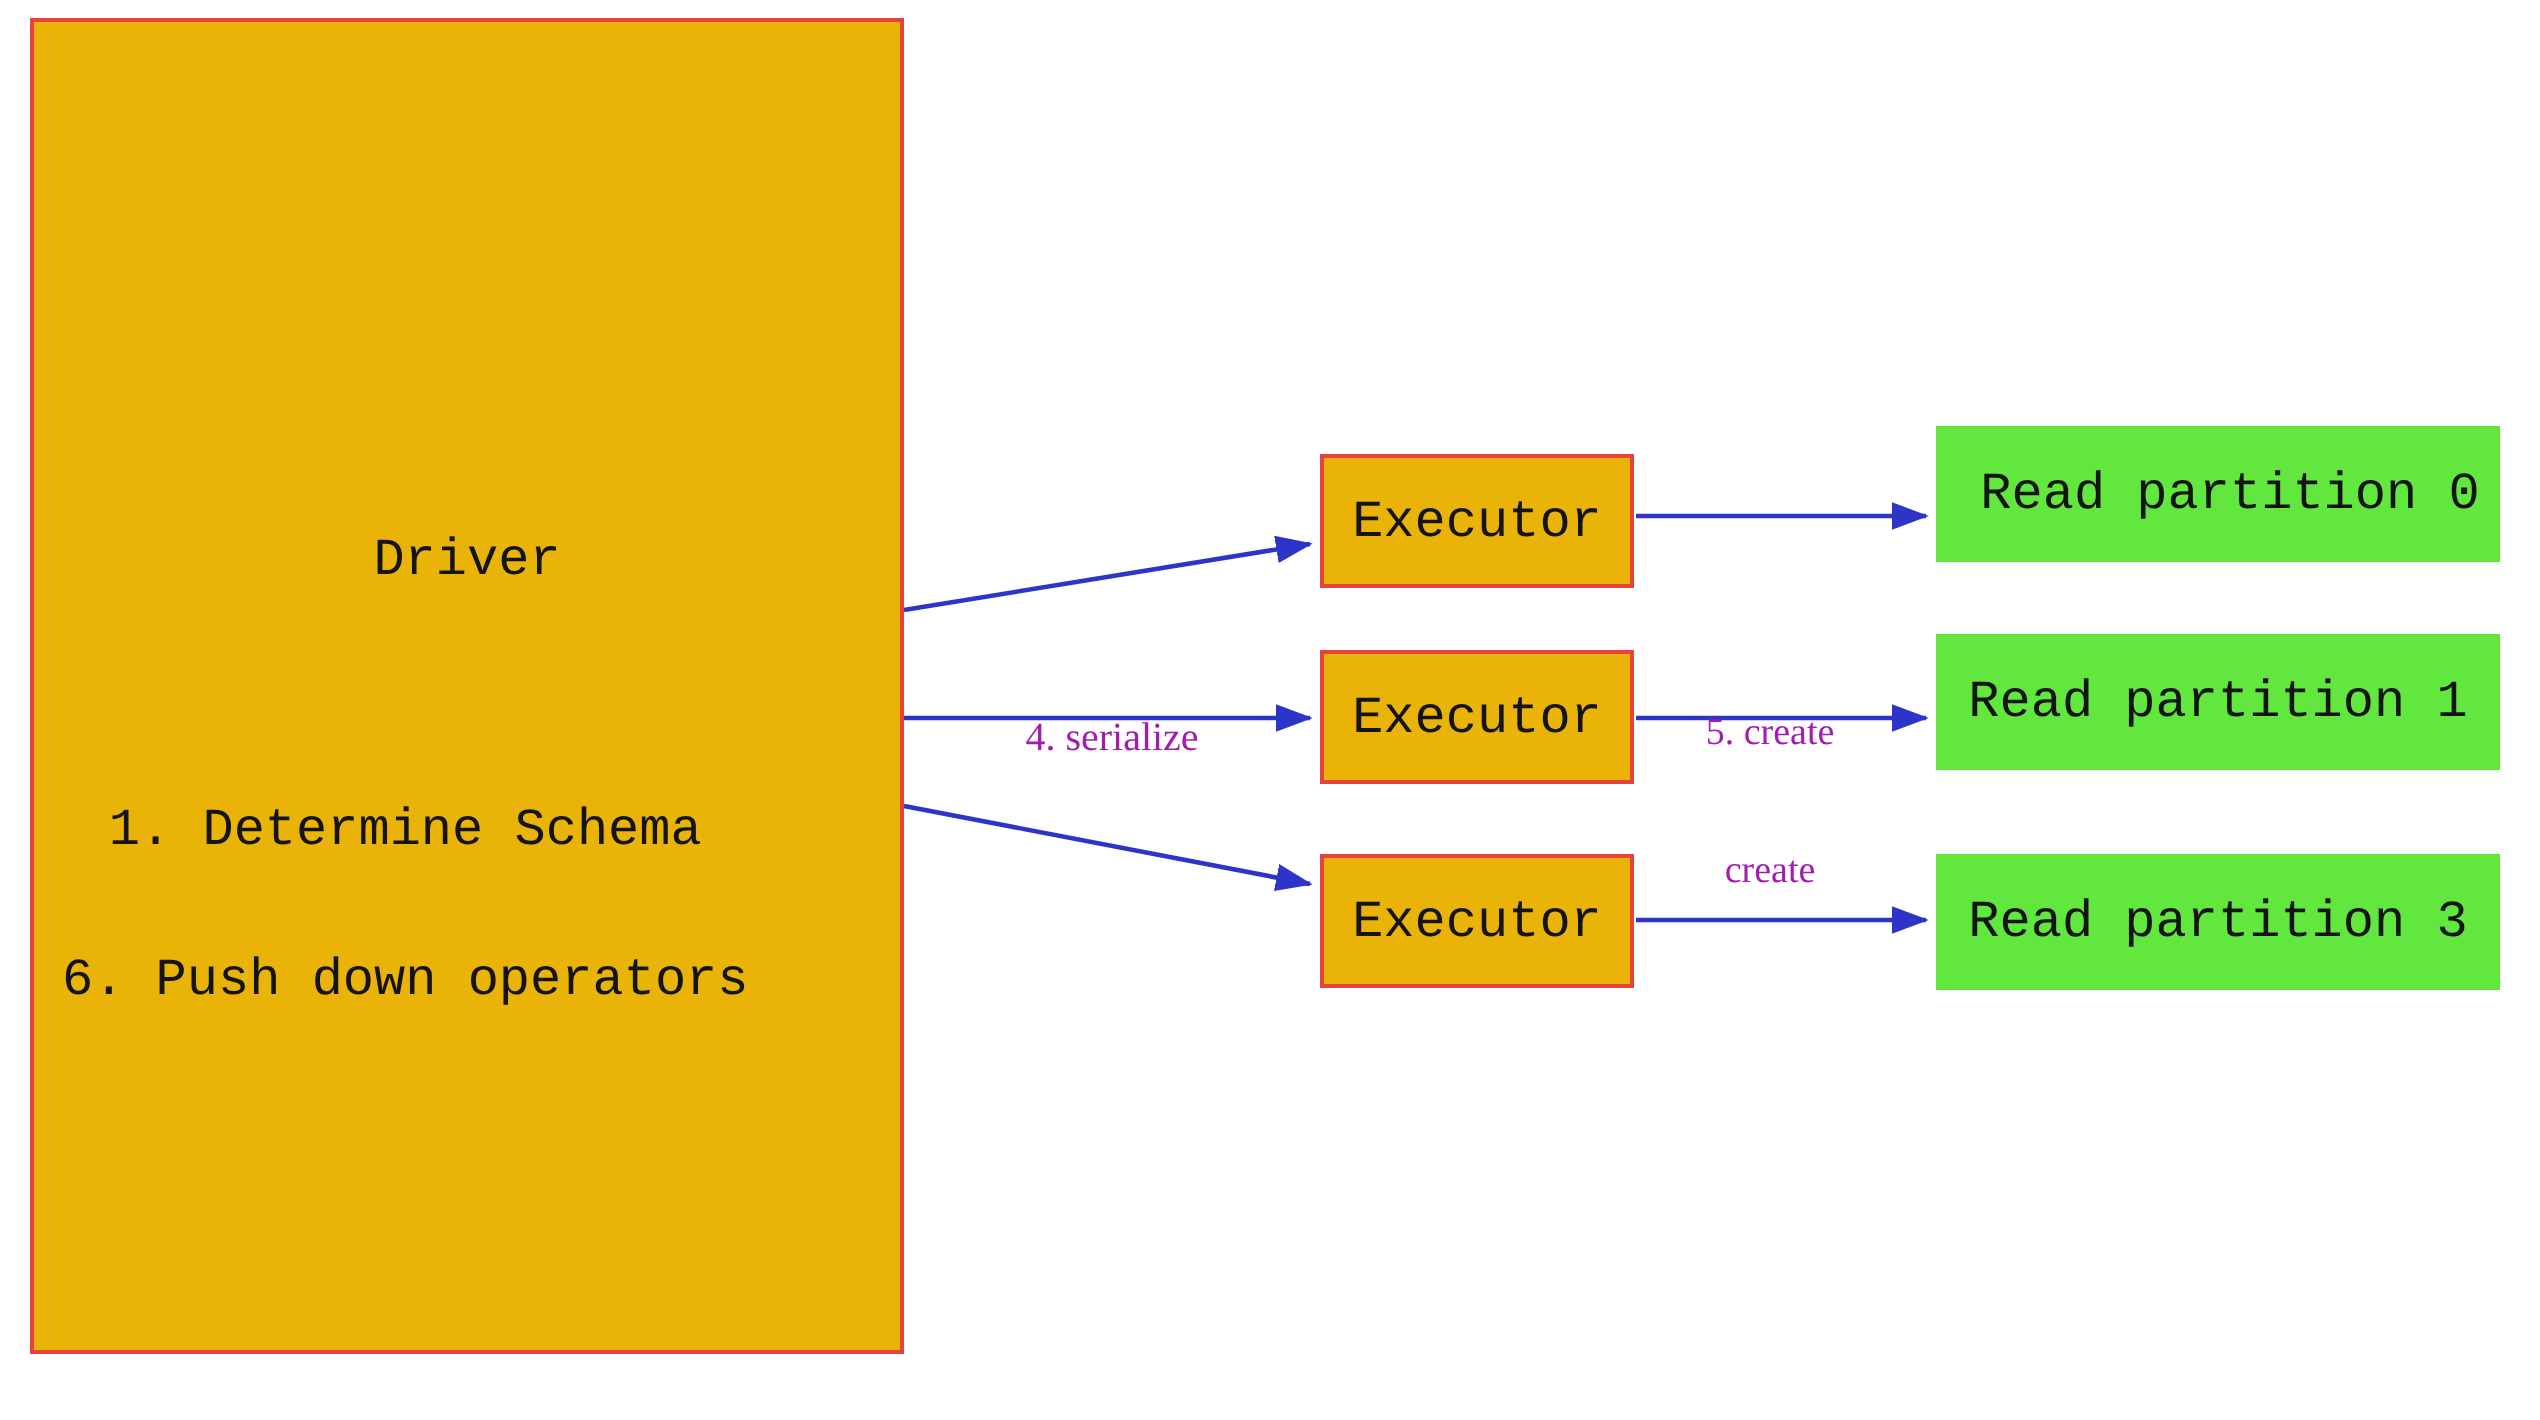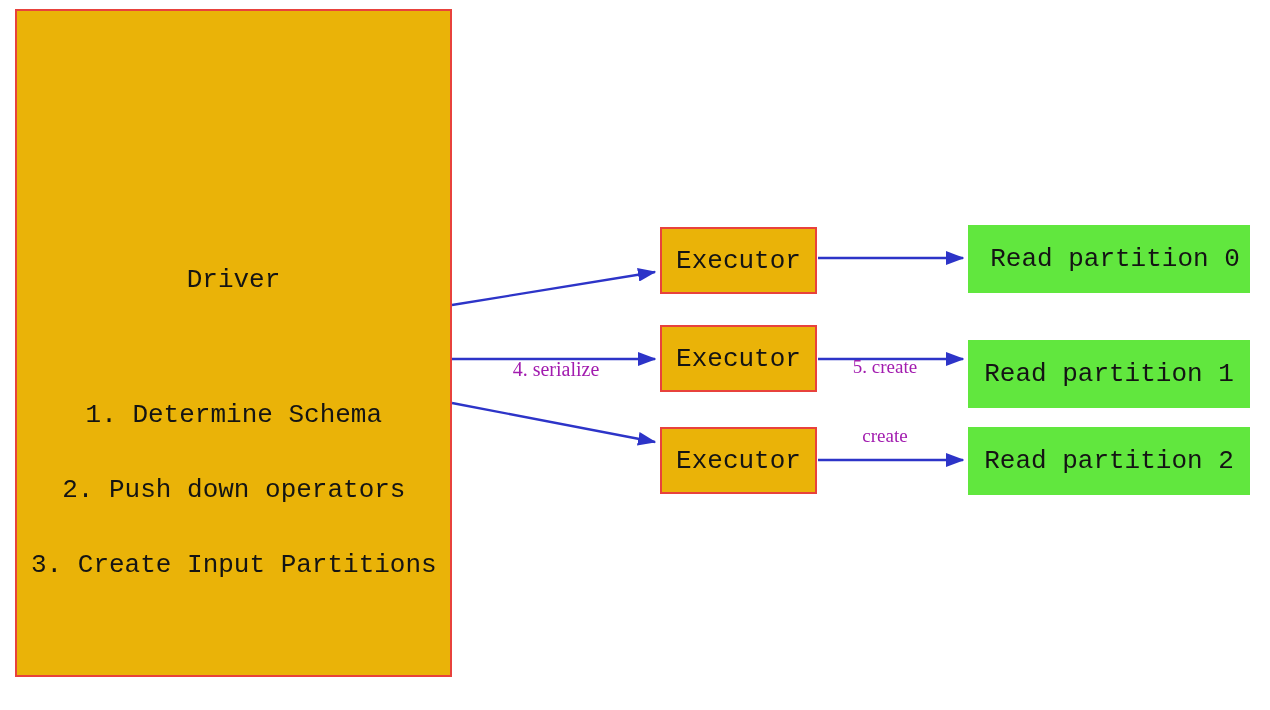--- a/index.html
+++ b/index.html
@@ -74,22 +74,22 @@
     width: 282px;
     height: 68px;
     background: #61e73e;
     display: flex;
     align-items: center;
     justify-content: center;
     font-size: 26px;
     white-space: pre;
     box-sizing: border-box;
   }
-  .part-0 { top: 225px; padding-left: 12px; }
-  .part-1 { top: 340px; }
+  .part-0 { top: 213px; padding-left: 12px; }
+  .part-1 { top: 317px; }
   .part-2 { top: 427px; }
   .edge-label {
     position: absolute;
     font-family: Liberation Serif, serif;
     font-size: 20px;
     line-height: 24px;
     text-align: center;
     color: #a21caf;
     white-space: pre;
   }
@@ -124,32 +124,31 @@
       <line x1="818" y1="258" x2="963" y2="258" marker-end="url(#arrowhead)"></line>
       <line x1="818" y1="359" x2="963" y2="359" marker-end="url(#arrowhead)"></line>
       <line x1="818" y1="460" x2="963" y2="460" marker-end="url(#arrowhead)"></line>
     </g>
   </svg>
 
   <div class="node driver-box">
     <div class="driver-title">Driver</div>
     <div class="driver-steps">
       <div>1. Determine Schema</div>
-      <div>2. Push down operators</div>
-      <div>3. Create Input Partitions</div>
+      <div>6. Push down operators</div>
     </div>
   </div>
 
   <div class="node executor-box exec-1">Executor</div>
   <div class="node executor-box exec-2">Executor</div>
   <div class="node executor-box exec-3">Executor</div>
 
   <div class="partition-box part-0">Read partition 0</div>
   <div class="partition-box part-1">Read partition 1</div>
-  <div class="partition-box part-2">Read partition 2</div>
+  <div class="partition-box part-2">Read partition 3</div>
 
   <div class="edge-label label-serialize">
     <div>4. serialize</div>
   </div>
   <div class="edge-label label-create-reader">
     <div>5. create</div>
     <div>create</div>
   </div>
 
 </div>

